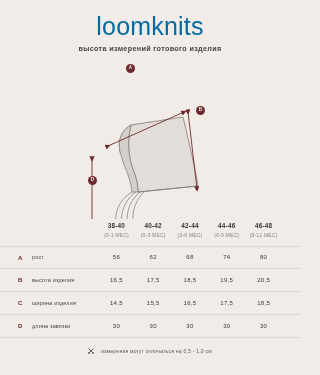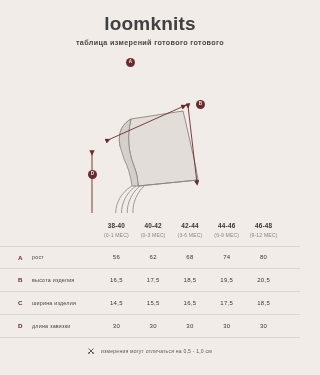--- a/index.html
+++ b/index.html
@@ -9,22 +9,22 @@
     font-family:"Liberation Sans", sans-serif;
     color:#3b3632;
     overflow:hidden;
     position:relative;
   }
   .page{position:relative;width:300px;height:375px;}
 
   
   .header{text-align:center;padding-top:14px;}
   .brand{
-    font-size:19px;font-weight:700;letter-spacing:.2px;
-    color:#404040;line-height:1;
+    font-size:25px;font-weight:400;letter-spacing:.2px;
+    color:#0369a1;line-height:1;
   }
   .subtitle{
     margin-top:5px;font-size:7.2px;font-weight:700;
     letter-spacing:.35px;color:#4a443f;
   }
 
   
   .illus{position:relative;width:300px;height:160px;margin-top:6px;}
   .illus svg{display:block;}
   .badge{
@@ -72,21 +72,21 @@
   }
   .foot-text{font-size:5.1px;color:#5d5751;letter-spacing:.2px;}
 </style>
 </head>
 <body>
 
 <div class="page">
 
   <div class="header">
     <div class="brand">loomknits</div>
-    <div class="subtitle">таблица измерений готового готового</div>
+    <div class="subtitle">высота измерений готового изделия</div>
   </div>
 
   <div class="illus">
     <svg width="300" height="160" viewBox="0 0 300 160">
 
       <path d="M120 93 C117 78 124 70 131 66 L183 58 C186 70 189 84 192 97
                C195 110 197 120 198 127 L138 133 C135 122 131 110 127 103 Z" fill="#e2ddd8" stroke="#8a8480" stroke-width="0.9"></path>
 
       <path d="M131 66 C127 82 128 98 134 113 C137 121 138 127 138 133" fill="none" stroke="#8a8480" stroke-width="0.9"></path>
 

